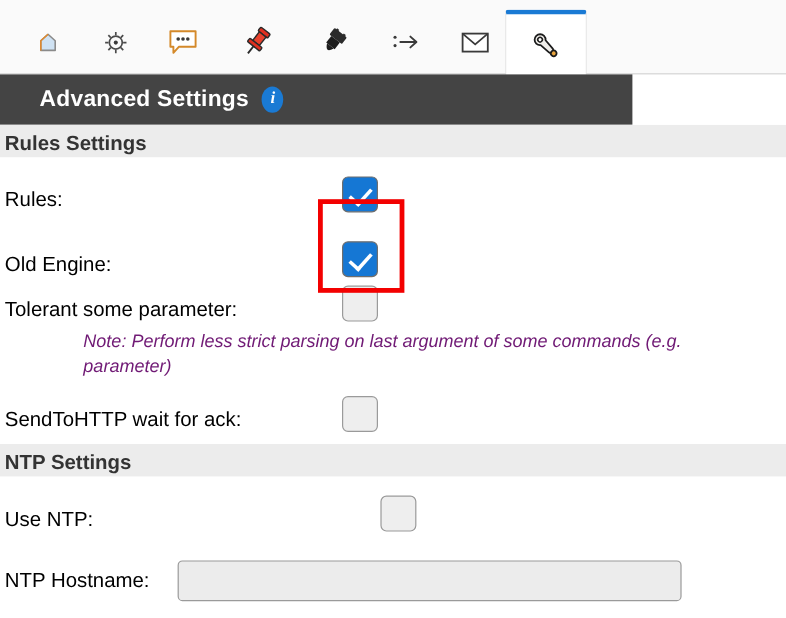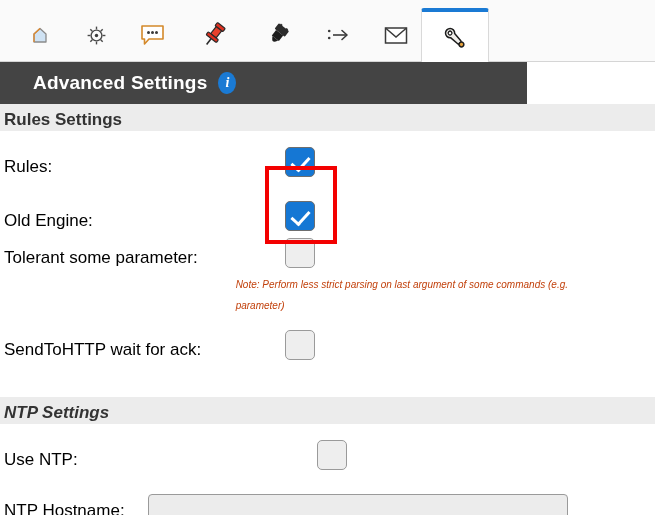--- a/index.html
+++ b/index.html
@@ -153,23 +153,23 @@
     left: 9px;
     top: 5px;
     width: 8px;
     height: 15px;
     border: solid #ffffff;
     border-width: 0 3px 3px 0;
     transform: rotate(42deg);
   }
 
   .note {
-    font-size: 10px;
+    font-size: 15px;
     font-style: italic;
-    color: #c2410c;
+    color: #701a75;
     line-height: 21px;
     white-space: nowrap;
     margin-left: 44px;
   }
   .note .line2 { display: block; }
 
   .textinput {
     height: 34px;
     width: 420px;
     box-sizing: border-box;
@@ -338,21 +338,21 @@
       </div>
     </div>
 
     <div class="row" style="margin-top:14px;">
       <div class="label">SendToHTTP wait for ack:</div>
       <div class="ctrl">
         <span class="cb"></span>
       </div>
     </div>
 
-    <div class="section-head" style="margin-top:37px;font-style:italic;">NTP Settings</div>
+    <div class="section-head" style="margin-top:10px;">NTP Settings</div>
 
     <div class="row" style="margin-top:16px;gap:32px;">
       <div class="label">Use NTP:</div>
       <div class="ctrl">
         <span class="cb"></span>
       </div>
     </div>
 
     <div class="row" style="margin-top:24px;">
       <div class="label" style="line-height:34px;">NTP Hostname:</div>

